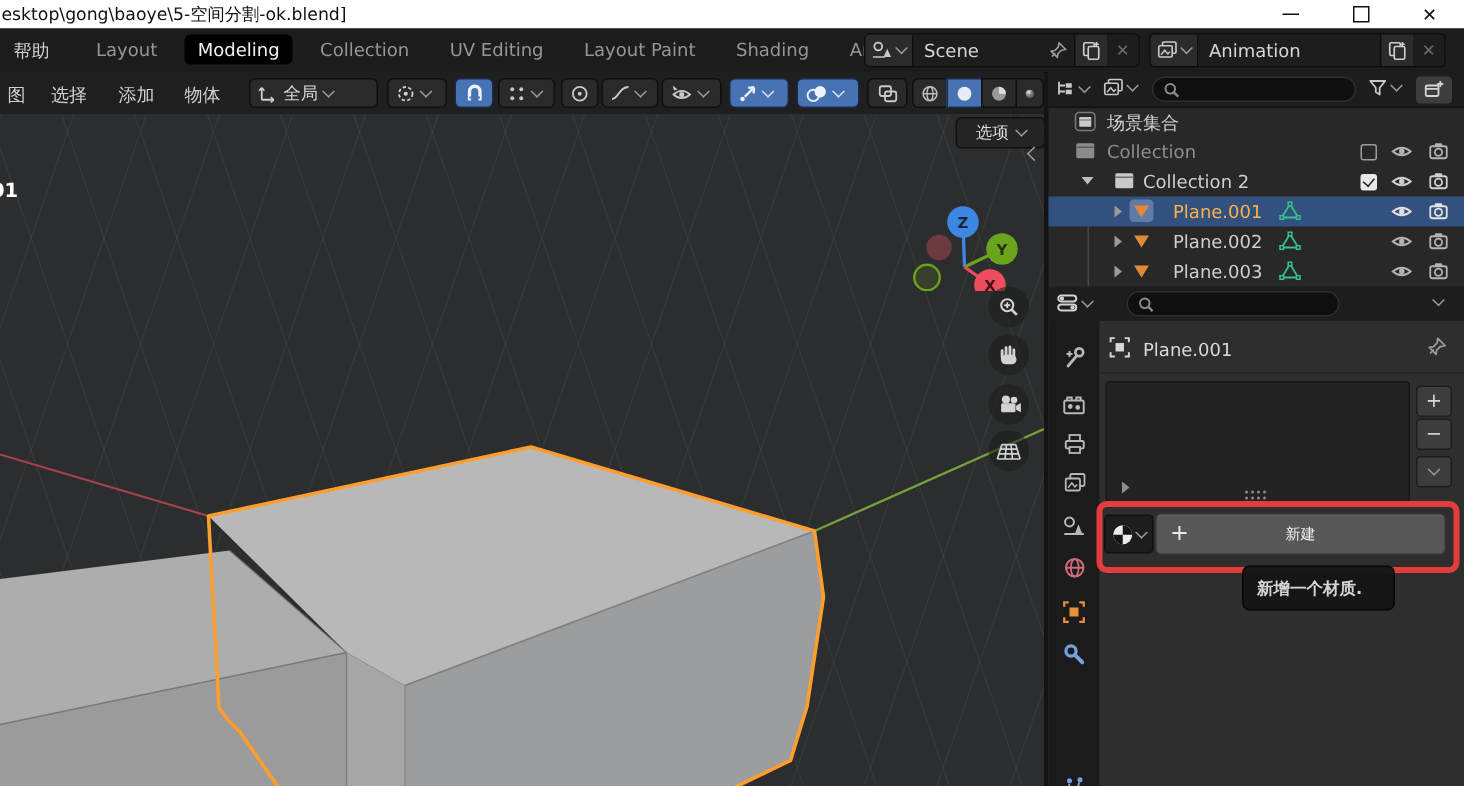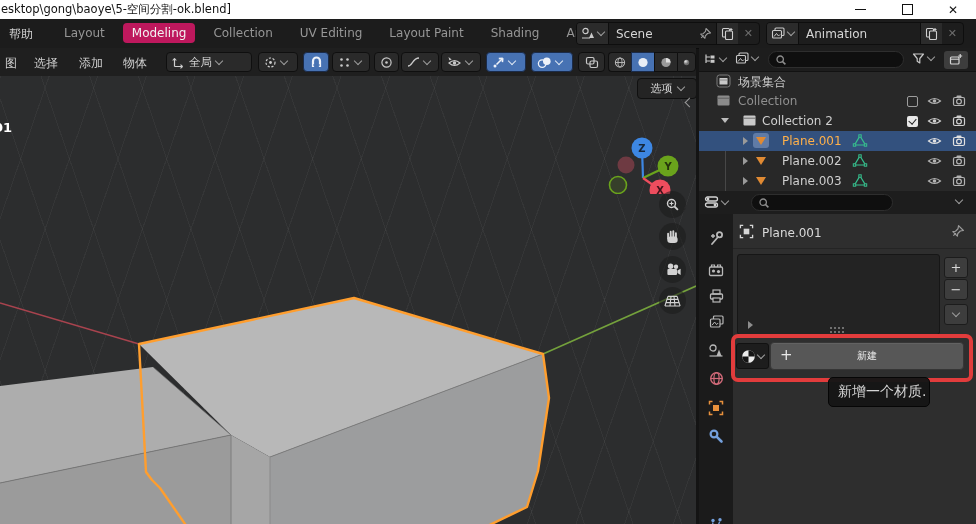--- a/index.html
+++ b/index.html
@@ -14,21 +14,21 @@
   .winbtn{position:absolute;top:0;width:30px;height:19px;display:flex;align-items:center;justify-content:center;}
   .min-glyph{width:11px;height:0;border-top:1.4px solid #111;}
   .max-glyph{width:9px;height:9px;border:1.2px solid #111;}
   .close-glyph{font-size:12px;color:#111;line-height:1;}
 
   
   .menubar{position:absolute;left:0;top:19px;width:976px;height:29px;background:#1c1c1c;border-bottom:1px solid #0c0c0c;}
   .help-label{position:absolute;left:9px;top:7px;font-size:12px;color:#d2d2d2;}
   .workspaces{position:absolute;left:55px;top:4px;display:flex;gap:9px;align-items:center;}
   .ws{font-size:12px;color:#969696;padding:3px 9px;border-radius:4px;white-space:nowrap;}
-  .ws.active{background:#be185d;color:#f2f2f2;}
+  .ws.active{background:#000000;color:#f2f2f2;}
   .idwidget{position:absolute;top:3px;height:21px;display:flex;align-items:center;background:#1d1d1d;
             border:1px solid #0e0e0e;border-radius:4px;overflow:hidden;}
   .idwidget .icoseg{background:#2b2b2b;height:100%;display:flex;align-items:center;padding:0 4px;gap:3px;border-right:1px solid #0e0e0e;}
   .idwidget .field{font-size:12px;color:#d6d6d6;padding:0 7px;flex:1;white-space:nowrap;}
   .idwidget .xbtn{color:#6d6d6d;font-size:11px;padding:0 6px;}
   .pagebtn{display:flex;align-items:center;padding:0 4px;height:100%;background:#2b2b2b;border-left:1px solid #0e0e0e;}
 
   
   .toolbar{position:absolute;left:0;top:48px;width:696px;height:28px;background:#1f1f1f;border-bottom:1px solid #0c0c0c;}
   .tmenu{position:absolute;top:7px;font-size:12px;color:#cfcfcf;white-space:nowrap;}
@@ -90,21 +90,21 @@
           display:flex;align-items:center;justify-content:center;color:#d8d8d8;font-size:13px;line-height:1;}
   .redbox{position:absolute;left:731px;top:334px;width:234px;height:40px;border:4px solid #e23c3c;border-radius:7px;z-index:6;pointer-events:none;}
   .newbtn{position:absolute;left:770px;top:342px;width:192px;height:26px;background:#575757;border:1px solid #363636;
           border-radius:4px;box-shadow:inset 0 1px 0 rgba(255,255,255,.07);display:flex;align-items:center;justify-content:center;}
   .newbtn .lab{font-size:10px;color:#f0f0f0;}
   .newbtn .plus{position:absolute;left:9px;top:3px;font-size:15px;color:#e8e8e8;}
   .spherebtn{position:absolute;left:736px;top:343px;width:31px;height:24px;background:#1d1d1d;border:1px solid #111;
              border-radius:3px;display:flex;align-items:center;justify-content:center;gap:2px;}
   .tooltip{position:absolute;left:828px;top:377px;width:102px;height:30px;background:rgba(22,22,22,.97);
            border:1px solid #060606;border-radius:5px;z-index:7;display:flex;align-items:center;padding-left:9px;box-sizing:border-box;}
-  .tooltip .lab{font-size:14px;color:#d5d5d5;white-space:nowrap;}
+  .tooltip .lab{font-size:11px;color:#d5d5d5;white-space:nowrap;font-weight:bold;}
   svg{display:block;}
 </style>
 </head>
 <body>
 
 <div id="app">
 
   <div class="titlebar">
     <span class="title-text">esktop\gong\baoye\5-空间分割-ok.blend]</span>
     <div class="winbtn" style="left:845px;">

